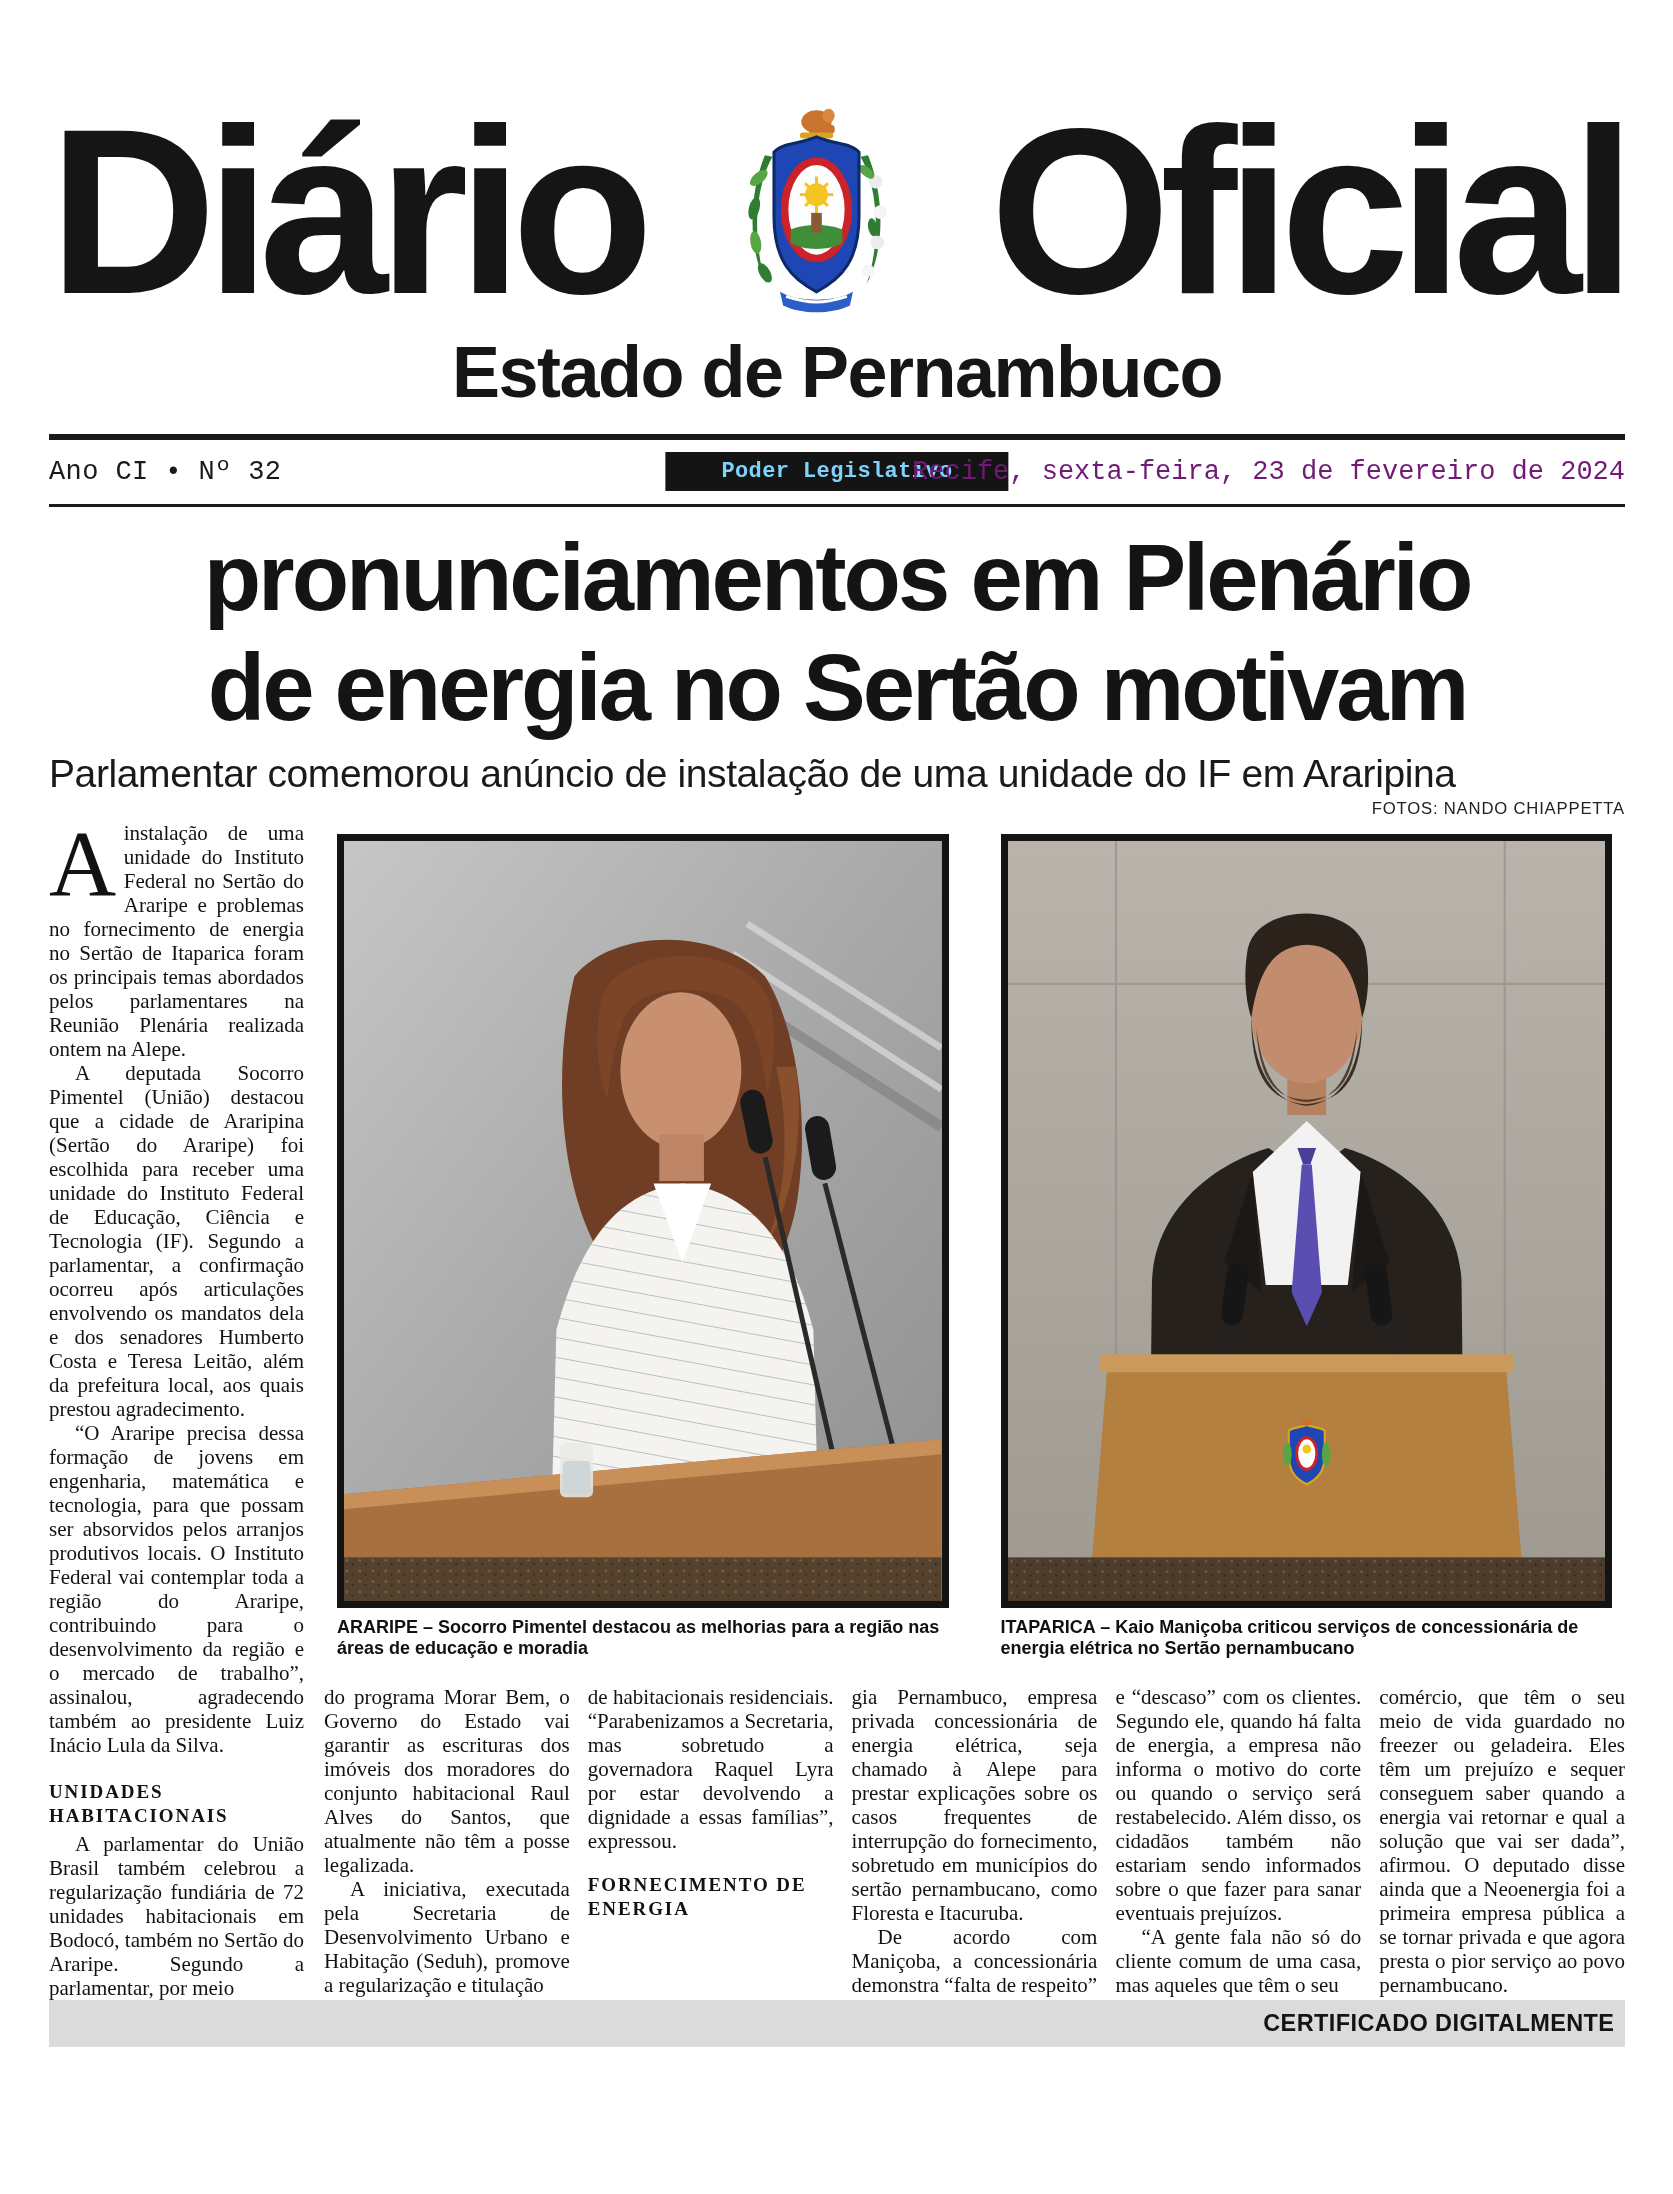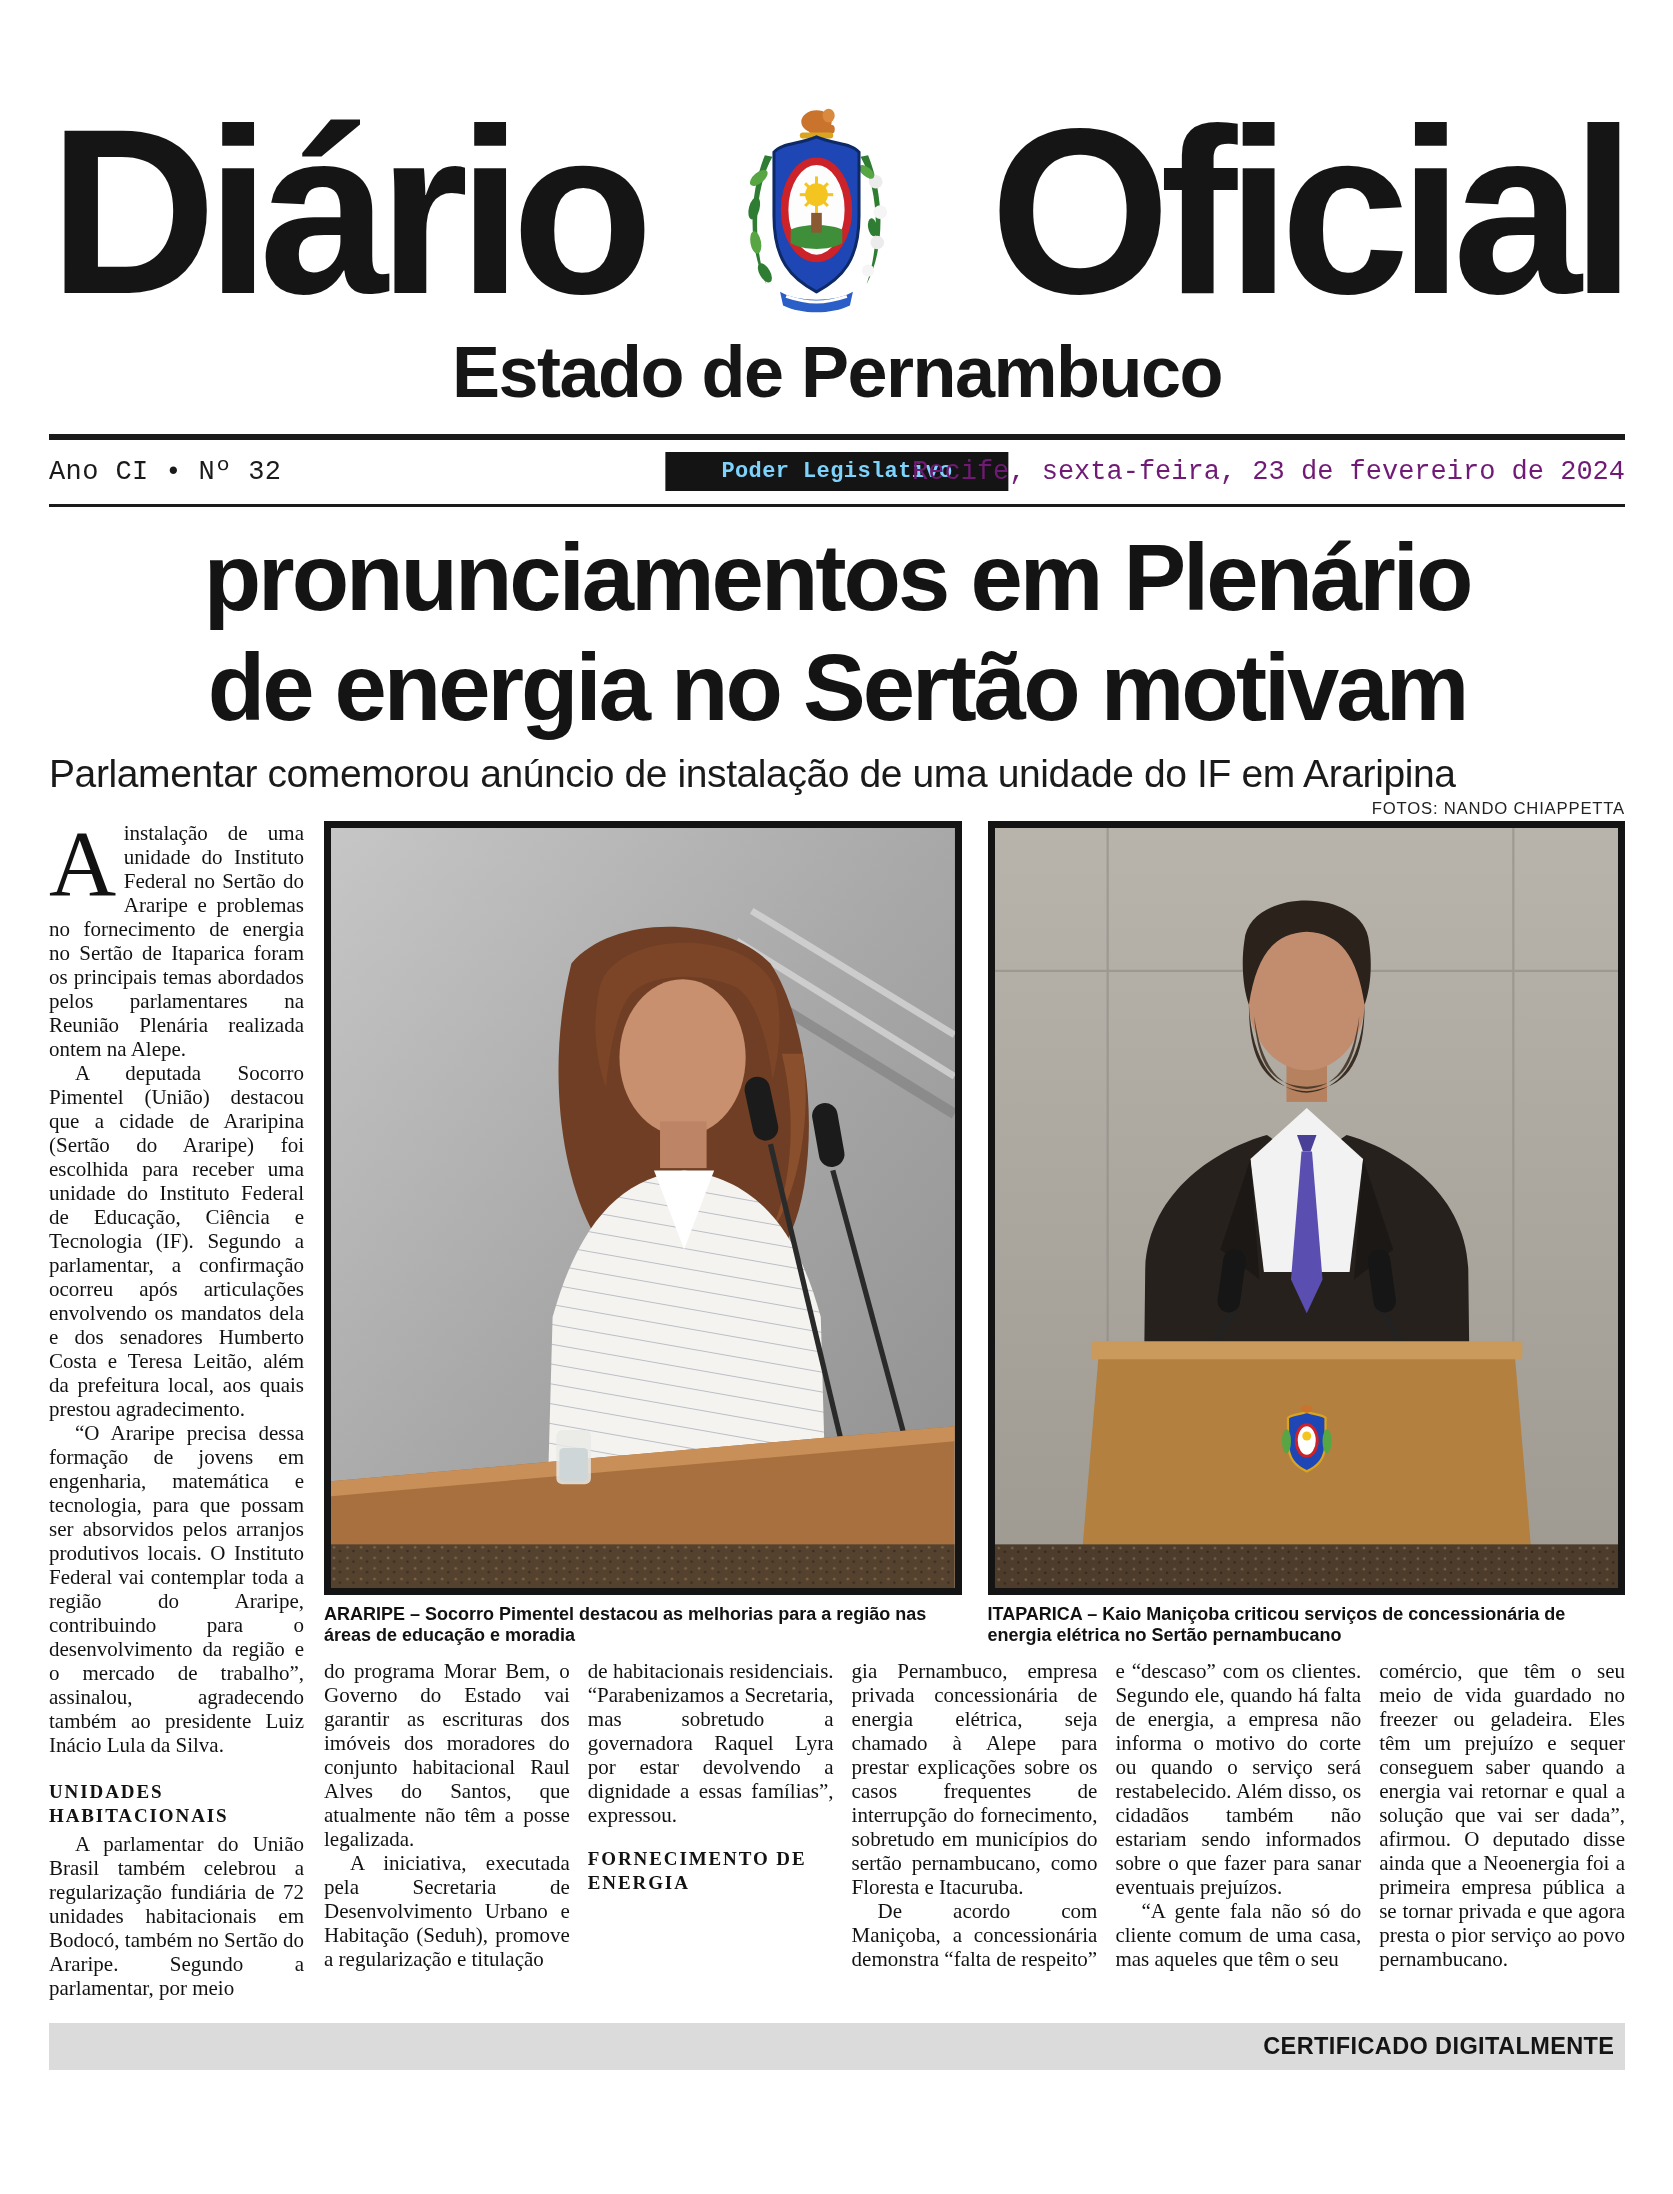--- a/index.html
+++ b/index.html
@@ -57,34 +57,34 @@
     font-family:"Liberation Serif", serif;font-weight:700;font-size:19px;
     letter-spacing:1.9px;margin:23px 0 4.6px 0;text-align:left;
   }
   .kicker.tight{margin-top:20px;}
   .dropcap{
     float:left;font-family:"Liberation Serif", serif;font-weight:400;
     font-size:93px;line-height:0.78;padding:7.6px 7.6px 0 0;color:#121212;
   }
   
   .photos{display:flex;gap:26px;}
-  .photo-fig{flex:1;margin:0;}
+  .photo-fig{flex:1;margin:13px;}
   .photo-frame{border:7.6px solid #141414;height:760px;background:#9a9a9a;}
   .photo-frame svg{display:block;width:100%;height:100%;}
   .caption{
     font-family:"Liberation Sans", sans-serif;font-weight:700;
     font-size:18px;line-height:21px;margin-top:9px;max-width:615px;color:#111;
     text-align:left;
   }
   
   .cols{display:flex;gap:18px;margin-top:13.7px;}
   .col{flex:1;}
   
   .cert-bar{
-    margin-top:23px;height:47px;background:#dbdbdb;
+    height:47px;background:#dbdbdb;
     display:flex;align-items:center;justify-content:flex-end;padding-right:10.6px;
     font-family:"Liberation Sans", sans-serif;font-weight:700;font-size:23.5px;
     letter-spacing:0.4px;color:#141414;
   }
 </style>
 </head>
 <body>
 
 <div class="page">
 

